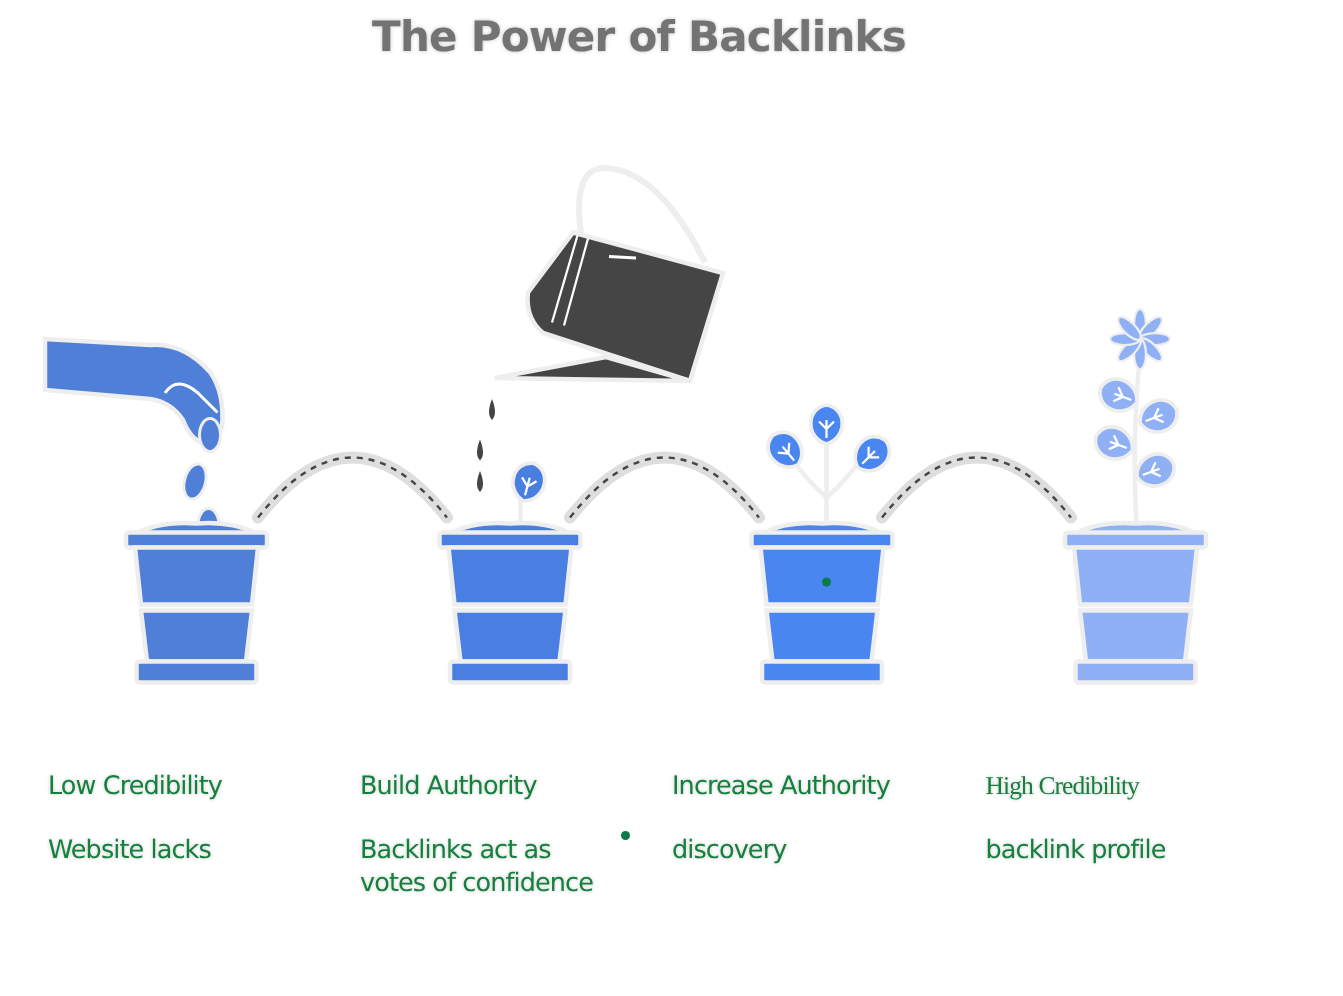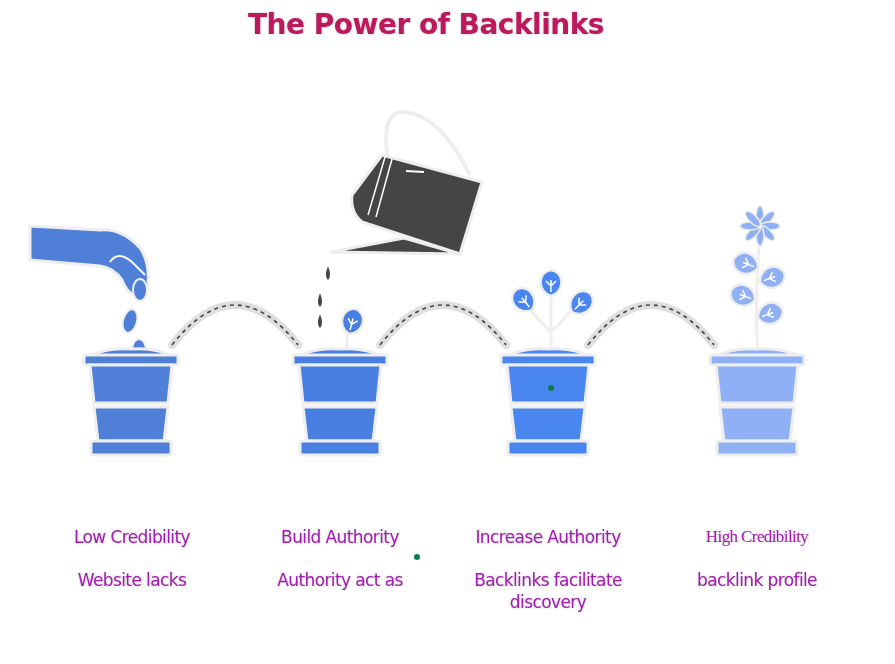--- a/index.html
+++ b/index.html
@@ -1,25 +1,25 @@
 <!DOCTYPE html>
 <html><head>
 <meta charset="utf-8">
 <style>
   html, body { margin:0; padding:0; background:#ffffff; }
   body { width:895px; height:664px; position:relative; overflow:hidden;
          font-family:"Liberation Sans", sans-serif; }
   .title { position:absolute; left:0; top:8px; width:852px; text-align:center;
            font-family:"DejaVu Sans", sans-serif; font-weight:bold; font-size:28px;
-           color:#be185d; letter-spacing:-0.5px;
+           color:#737373; letter-spacing:-0.5px;
            text-shadow:0 0 3px #d8d8d8, 0 0 2px #d8d8d8; }
   svg.art { position:absolute; left:0; top:0; }
-  .label { position:absolute; width:200px; text-align:center; color:#a21caf;
+  .label { position:absolute; width:200px; color:#15803d;
            font-family:"DejaVu Sans", sans-serif; font-size:17px; letter-spacing:-0.6px;
-           text-shadow:0 0 3px #dcdcdc, 0 0 2px #dcdcdc;margin-top:13px; }
+           text-shadow:0 0 3px #dcdcdc, 0 0 2px #dcdcdc; }
   .head { top:514px; }
   .desc { top:556px; line-height:22px; }
   .dot { position:absolute; width:6px; height:6px; border-radius:50%; background:#0c7a4a; }
 </style>
 </head>
 <body>
 
 <div class="title">The Power of Backlinks</div>
 
 <svg class="art" width="895" height="664" viewBox="0 0 895 664">
@@ -127,25 +127,25 @@
 <div class="dot" style="left:548px;top:385px;"></div>
 <div class="dot" style="left:414px;top:554px;"></div>
 
 <div class="label head" style="left:32px;">Low Credibility</div>
 <div class="label desc" style="left:32px;">
   <div>Website lacks</div>
 </div>
 
 <div class="label head" style="left:240px;">Build Authority</div>
 <div class="label desc" style="left:240px;">
-  <div>Authority act as</div>
+  <div>Backlinks act as</div>
+  <div>votes of confidence</div>
 </div>
 
 <div class="label head" style="left:448px;">Increase Authority</div>
 <div class="label desc" style="left:448px;">
-  <div>Backlinks facilitate</div>
   <div>discovery</div>
 </div>
 
 <div class="label head" style="left:657px;font-family:Liberation Serif, serif;">High Credibility</div>
 <div class="label desc" style="left:657px;">
   <div>backlink profile</div>
 </div>
 
 </body></html>

